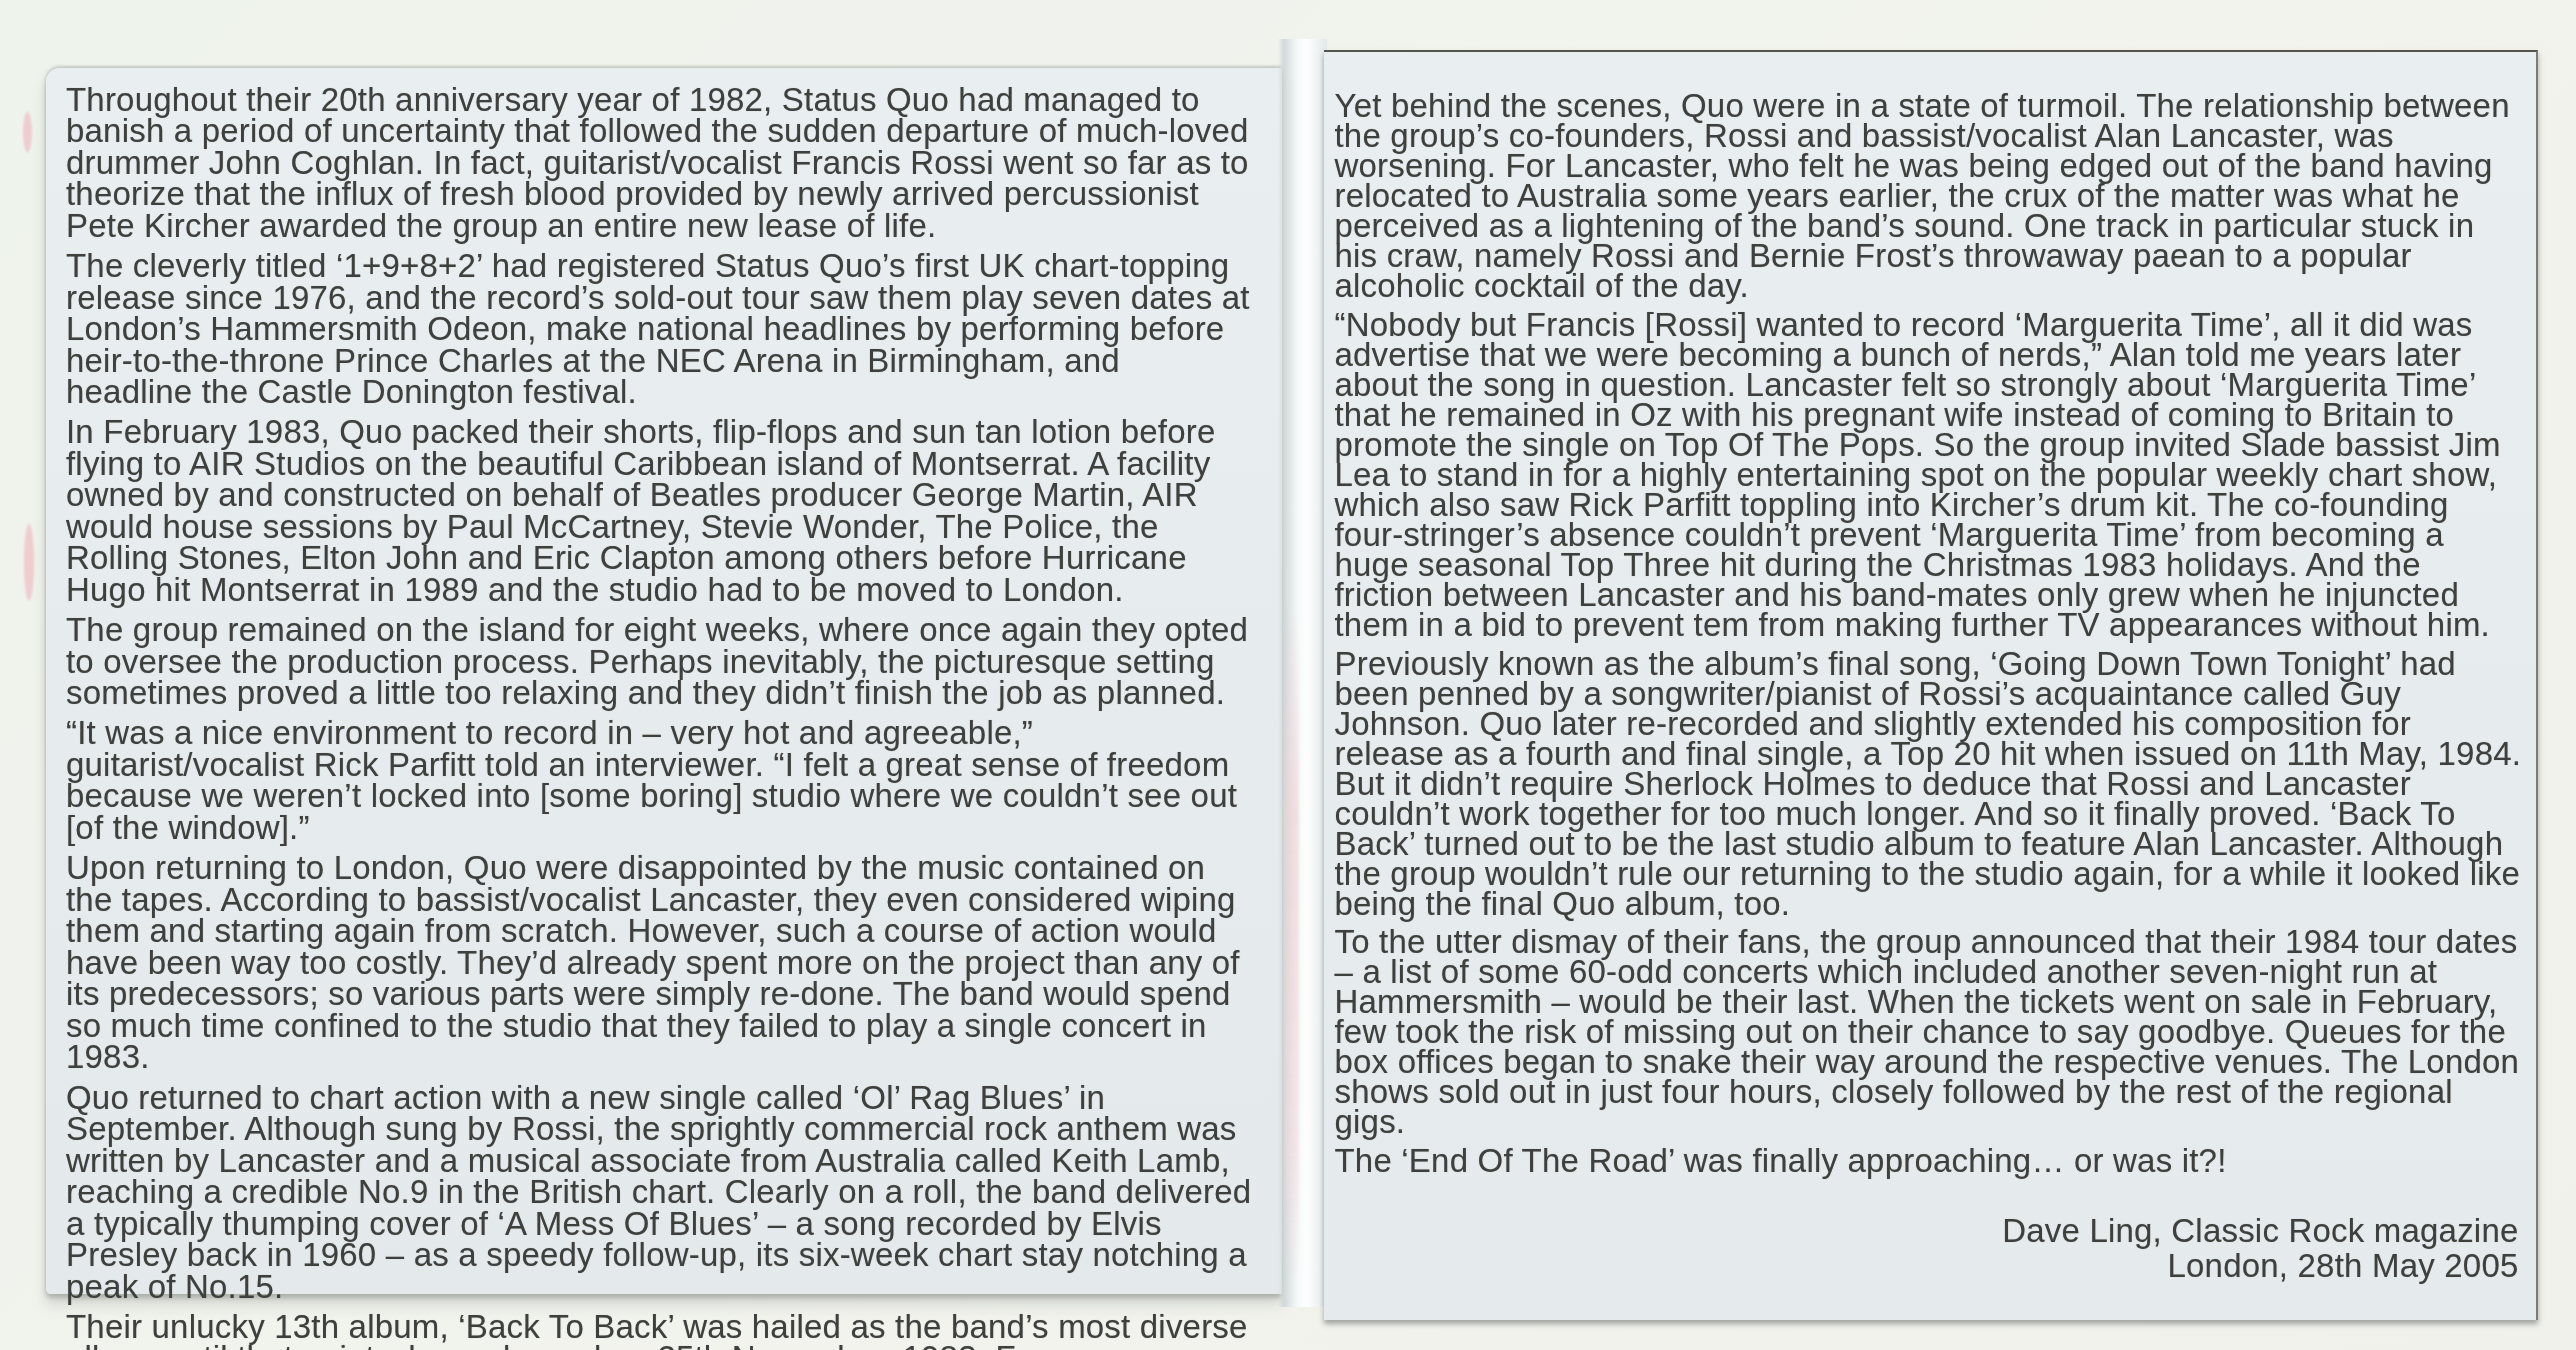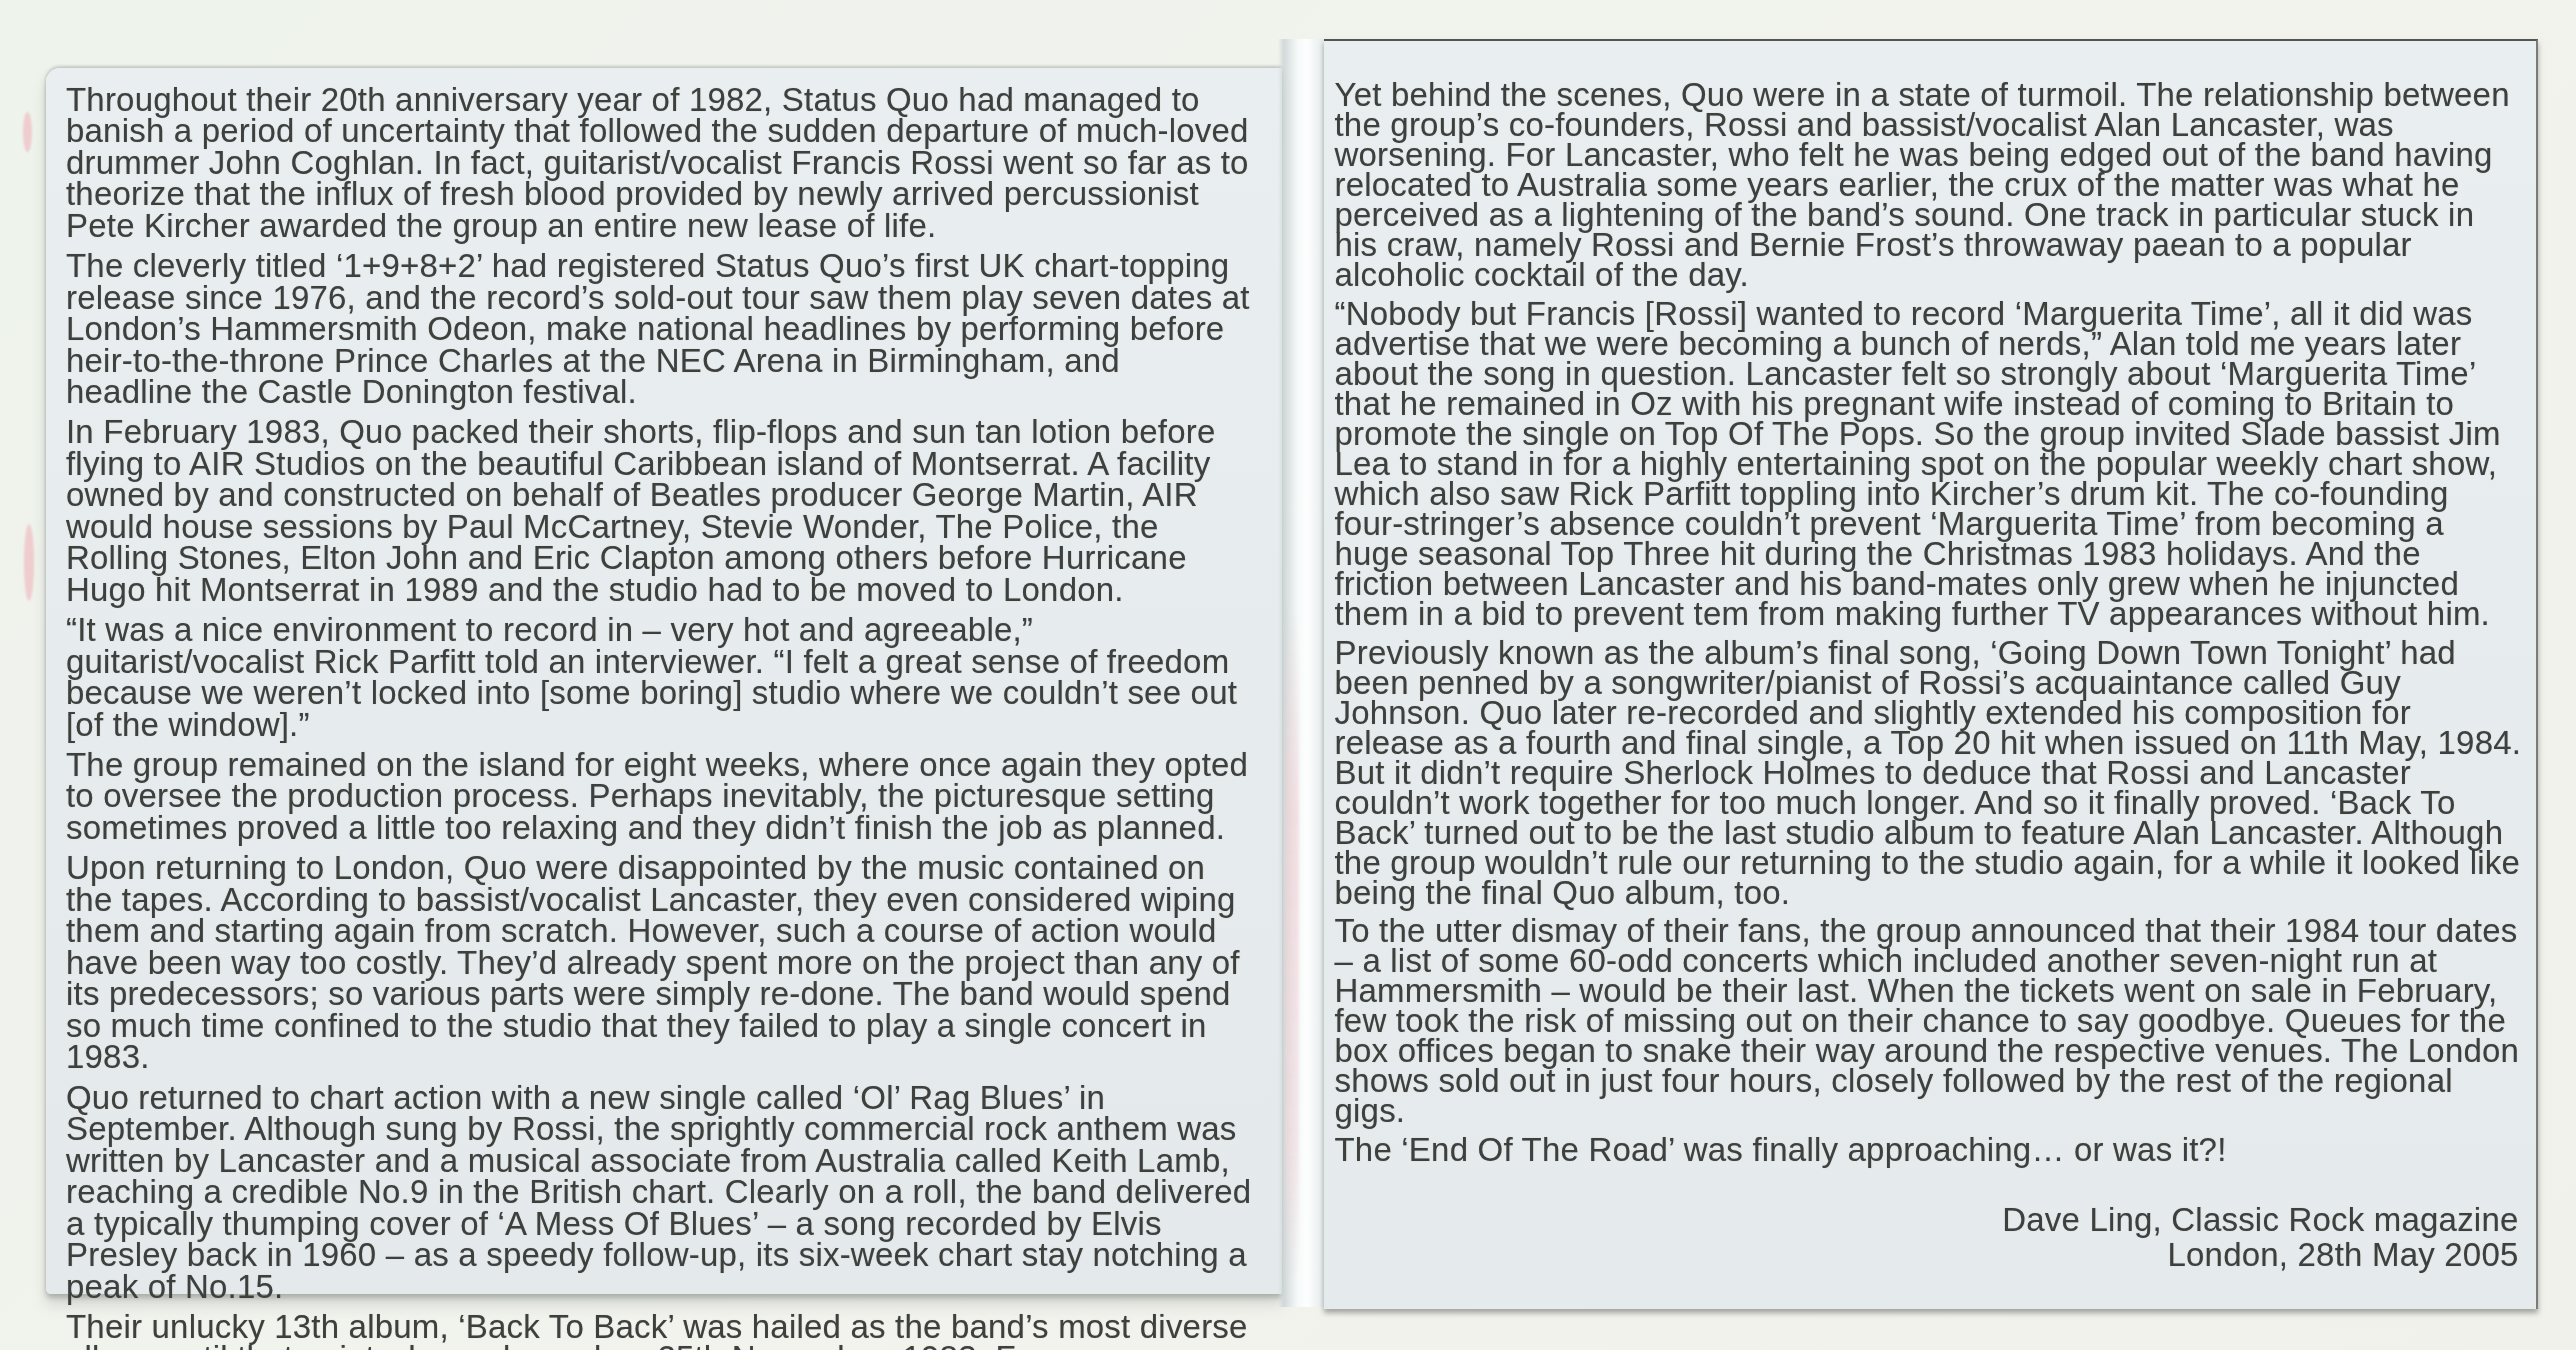--- a/index.html
+++ b/index.html
@@ -28,21 +28,21 @@
     left: 46px;
     top: 68px;
     width: 1236px;
     height: 1226px;
     border-radius: 14px 1.8px 1.8px 5.3px;
     background: linear-gradient(180deg, #e9eff1 0%, #e6eced 55%, #e4eaeb 100%);
     box-shadow: 0 -1.8px 2.6px rgba(160,166,162,0.5), 0 3.5px 5.3px rgba(140,145,140,0.55), 0 10.5px 14px rgba(150,155,150,0.3);
   }
   .page-right {
     left: 1324px;
-    top: 39px;
+    top: 50px;
     width: 1212px;
     height: 1268px;
     background: linear-gradient(180deg, #e9eff1 0%, #e6eced 60%, #e5ebec 100%);
     border-top: 2.6px solid var(--page-edge, #54554f);
     border-right: 2.6px solid #7b7c76;
     box-shadow: 0 4.4px 5.3px rgba(110,112,108,0.6);
   }
   .gutter {
     position: absolute;
     left: 1278px;
@@ -118,22 +118,22 @@
 <div class="scan">
 
   <div class="artifact artifact-1"></div>
   <div class="artifact artifact-2"></div>
 
   <div class="page page-left">
     <div class="text-col left-col">
       <p>Throughout their 20th anniversary year of 1982, Status Quo had managed to banish a period of uncertainty that followed the sudden departure of much-loved drummer John Coghlan. In fact, guitarist/vocalist Francis Rossi went so far as to theorize that the influx of fresh blood provided by newly arrived percussionist Pete Kircher awarded the group an entire new lease of life.</p>
       <p>The cleverly titled ‘1+9+8+2’ had registered Status Quo’s first UK chart-topping release since 1976, and the record’s sold-out tour saw them play seven dates at London’s Hammersmith Odeon, make national headlines by performing before heir-to-the-throne Prince Charles at the NEC Arena in Birmingham, and headline the Castle Donington festival.</p>
       <p>In February 1983, Quo packed their shorts, flip-flops and sun tan lotion before flying to AIR Studios on the beautiful Caribbean island of Montserrat. A facility owned by and constructed on behalf of Beatles producer George Martin, AIR would house sessions by Paul McCartney, Stevie Wonder, The Police, the Rolling Stones, Elton John and Eric Clapton among others before Hurricane Hugo hit Montserrat in 1989 and the studio had to be moved to London.</p>
+      <p>The group remained on the island for eight weeks, where once again they opted to oversee the production process. Perhaps inevitably, the picturesque setting sometimes proved a little too relaxing and they didn’t finish the job as planned.</p>
       <p>“It was a nice environment to record in – very hot and agreeable,” guitarist/vocalist Rick Parfitt told an interviewer. “I felt a great sense of freedom because we weren’t locked into [some boring] studio where we couldn’t see out [of the window].”</p>
-      <p>The group remained on the island for eight weeks, where once again they opted to oversee the production process. Perhaps inevitably, the picturesque setting sometimes proved a little too relaxing and they didn’t finish the job as planned.</p>
       <p>Upon returning to London, Quo were disappointed by the music contained on the tapes. According to bassist/vocalist Lancaster, they even considered wiping them and starting again from scratch. However, such a course of action would have been way too costly. They’d already spent more on the project than any of its predecessors; so various parts were simply re-done. The band would spend so much time confined to the studio that they failed to play a single concert in 1983.</p>
       <p>Quo returned to chart action with a new single called ‘Ol’ Rag Blues’ in September. Although sung by Rossi, the sprightly commercial rock anthem was written by Lancaster and a musical associate from Australia called Keith Lamb, reaching a credible No.9 in the British chart. Clearly on a roll, the band delivered a typically thumping cover of ‘A Mess Of Blues’ – a song recorded by Elvis Presley back in 1960 – as a speedy follow-up, its six-week chart stay notching a peak of No.15.</p>
       <p>Their unlucky 13th album, ‘Back To Back’ was hailed as the band’s most diverse album until that point when released on 25th November, 1983. For some diehard supporters, the inclusion of an emotional ballad like ‘Too Close To The Ground’ (written by Parfitt and keyboard player Andrew Bown) and the pop-flavoured ‘Win Or Lose’ (courtesy of Rossi and Bernie Frost) saw them guilty of venturing too far from the group’s original blueprint. Regardless, ‘Back To Back’ smashed its way into the British chart at Number Nine.</p>
     </div>
   </div>
 
   <div class="gutter"></div>
 
   <div class="page page-right">
     <div class="text-col right-col">

